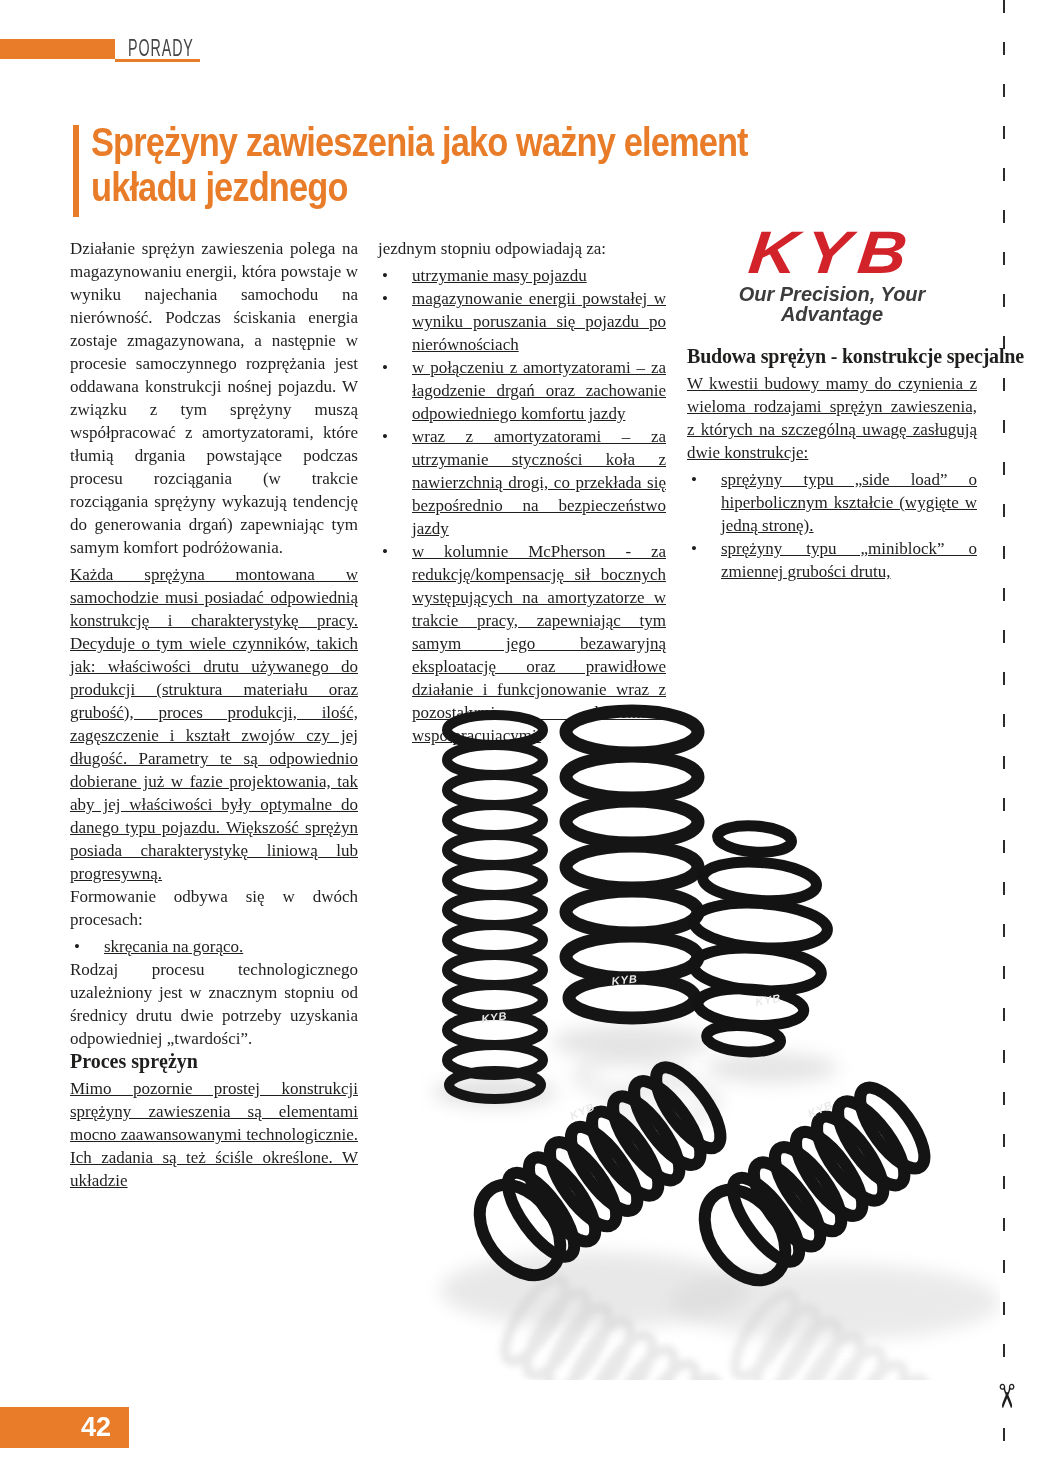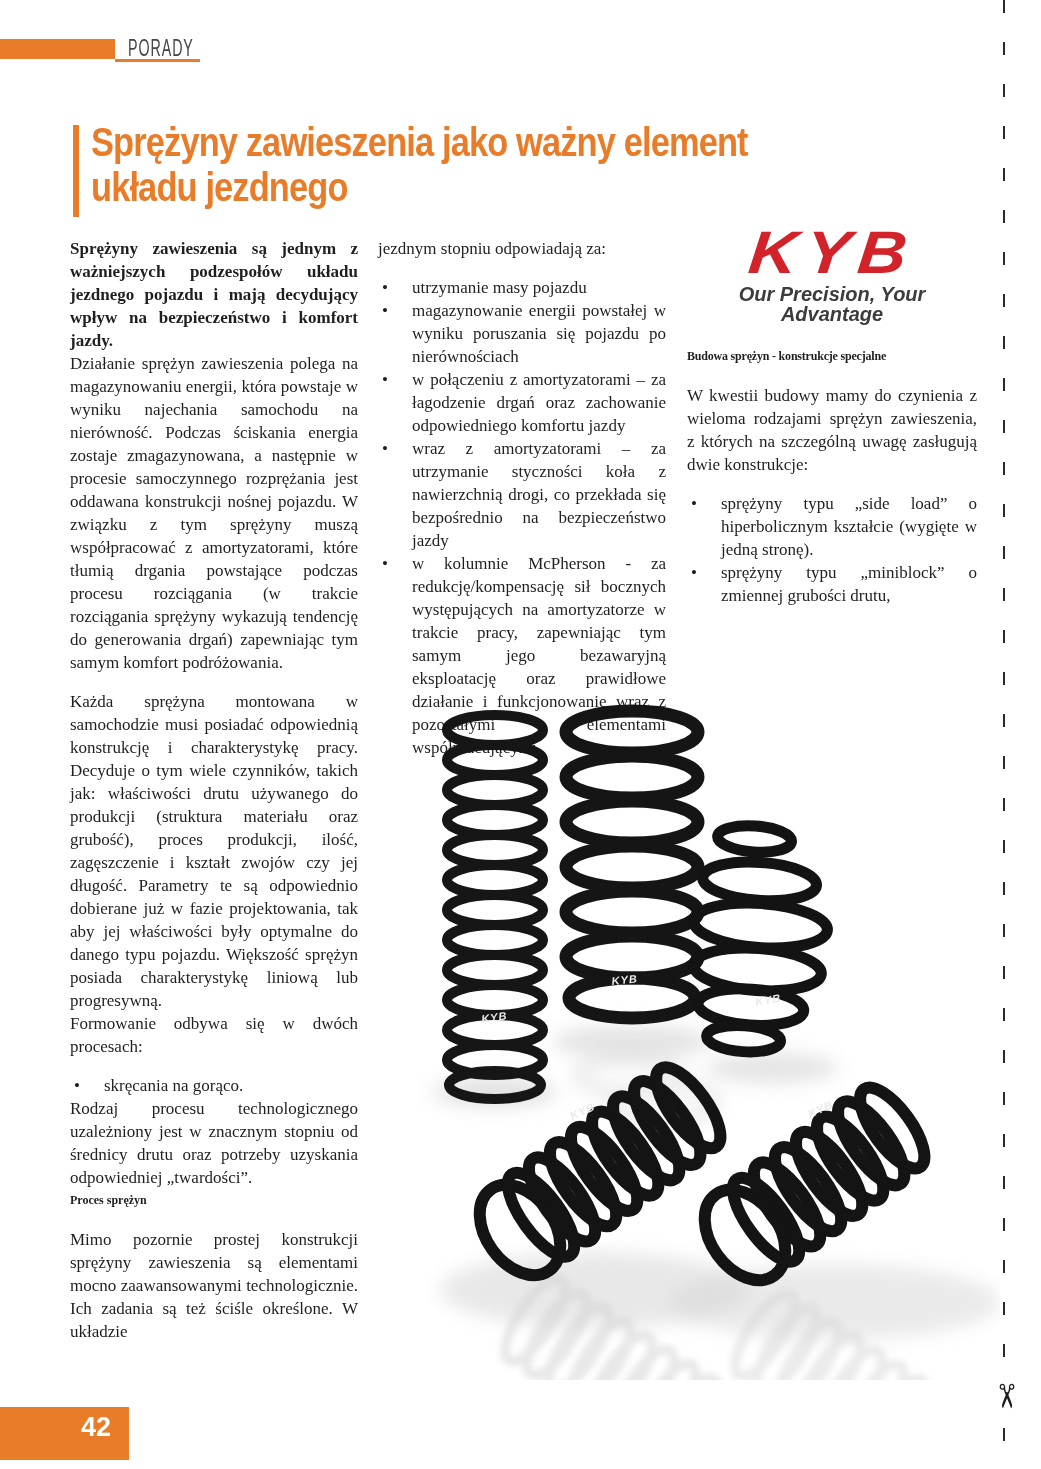--- a/index.html
+++ b/index.html
@@ -28,42 +28,42 @@
   .title span{display:block;}
 
   
   .col{position:absolute;top:237px;width:288px;font-size:17px;line-height:23px;
        text-align:justify;}
   .col-1{left:70px;}
   .col-2{left:378px;}
   .col-3{left:687px;top:225px;width:290px;}
   .col p{margin:0;}
   .col > * + *{margin-top:23px;}
-  .col .no-gap{margin-top:16px;}
-  .col h3{font-size:12px;line-height:23px;font-weight:700;margin:0;text-align:left;}
+  .col .no-gap{margin-top:4px;text-decoration:underline;}
+  .col h3{font-size:20px;line-height:23px;font-weight:700;margin:0;text-align:left;}
   .col-3 h3{white-space:nowrap;letter-spacing:-0.2px;}
   .lead{font-weight:700;}
   .col ul{margin:0;padding:0;list-style:none;}
   .col li{position:relative;padding-left:34px;}
   .col li::before{content:"\2022";position:absolute;left:4px;top:0;}
 
   
   .kyb-logo{text-align:center;margin-top:0;}
   .kyb-text{display:inline-block;font-family:"Liberation Sans",sans-serif;font-weight:700;
             font-style:italic;font-size:60px;line-height:56px;color:#D2232A;letter-spacing:7px;
             transform:skewX(-6deg) scaleX(1.12);transform-origin:center;}
   .kyb-tagline{font-family:"Liberation Sans",sans-serif;font-weight:700;font-style:italic;
                font-size:20px;line-height:20px;color:#3c3c3c;margin-top:3px;letter-spacing:0;}
   .col-3 .after-logo{margin-top:21px;}
 
   
   .photo{position:absolute;left:420px;top:690px;width:580px;height:690px;}
 
   
-  .pagenum-box{position:absolute;left:0;top:1407px;width:129px;height:53px;background:#E87C28;
+  .pagenum-box{position:absolute;left:0;top:1407px;width:129px;height:41px;background:#E87C28;
                box-sizing:border-box;text-align:right;padding-right:18px;}
   .pagenum-box span{font-family:"Liberation Sans",sans-serif;font-weight:700;font-size:27px;
                     line-height:41px;color:#fff;}
 </style>
 </head>
 <body>
 
 <div class="page">
 
   <div class="cutline"></div>
@@ -72,28 +72,27 @@
   <div class="kicker">PORADY</div>
   <div class="kicker-underline"></div>
 
   <div class="title-accent"></div>
   <div class="title">
     <span>Sprężyny zawieszenia jako ważny element</span>
     <span>układu jezdnego</span>
   </div>
 
   <div class="col col-1">
-    <p class="lead">Sprężyny zawieszenia są jednym z ważniejszych podzespołów układu jezdnego pojazdu i mają decydujący wpływ na bezpieczeństwo i komfort jazdy.</p>
     <p>Działanie sprężyn zawieszenia polega na magazynowaniu energii, która powstaje w wyniku najechania samochodu na nierówność. Podczas ściskania energia zostaje zmagazynowana, a następnie w procesie samoczynnego rozprężania jest oddawana konstrukcji nośnej pojazdu. W związku z tym sprężyny muszą współpracować z amortyzatorami, które tłumią drgania powstające podczas procesu rozciągania (w trakcie rozciągania sprężyny wykazują tendencję do generowania drgań) zapewniając tym samym komfort podróżowania.</p>
     <p class="no-gap">Każda sprężyna montowana w samochodzie musi posiadać odpowiednią konstrukcję i charakterystykę pracy. Decyduje o tym wiele czynników, takich jak: właściwości drutu używanego do produkcji (struktura materiału oraz grubość), proces produkcji, ilość, zagęszczenie i kształt zwojów czy jej długość. Parametry te są odpowiednio dobierane już w fazie projektowania, tak aby jej właściwości były optymalne do danego typu pojazdu. Większość sprężyn posiada charakterystykę liniową lub progresywną.</p>
     <p>Formowanie odbywa się w dwóch procesach:</p>
     <ul class="no-gap">
       <li>skręcania na gorąco.</li>
     </ul>
-    <p>Rodzaj procesu technologicznego uzależniony jest w znacznym stopniu od średnicy drutu oraz potrzeby uzyskania odpowiedniej „twardości”.</p>
+    <p>Rodzaj procesu technologicznego uzależniony jest w znacznym stopniu od średnicy drutu dwie potrzeby uzyskania odpowiedniej „twardości”.</p>
     <h3>Proces sprężyn</h3>
     <p class="no-gap">Mimo pozornie prostej konstrukcji sprężyny zawieszenia są elementami mocno zaawansowanymi technologicznie. Ich zadania są też ściśle określone. W układzie</p>
   </div>
 
   <div class="col col-2">
     <p>jezdnym stopniu odpowiadają za:</p>
     <ul class="no-gap">
       <li>utrzymanie masy pojazdu</li>
       <li>magazynowanie energii powstałej w wyniku poruszania się pojazdu po nierównościach</li>
       <li>w połączeniu z amortyzatorami – za łagodzenie drgań oraz zachowanie odpowiedniego komfortu jazdy</li>

